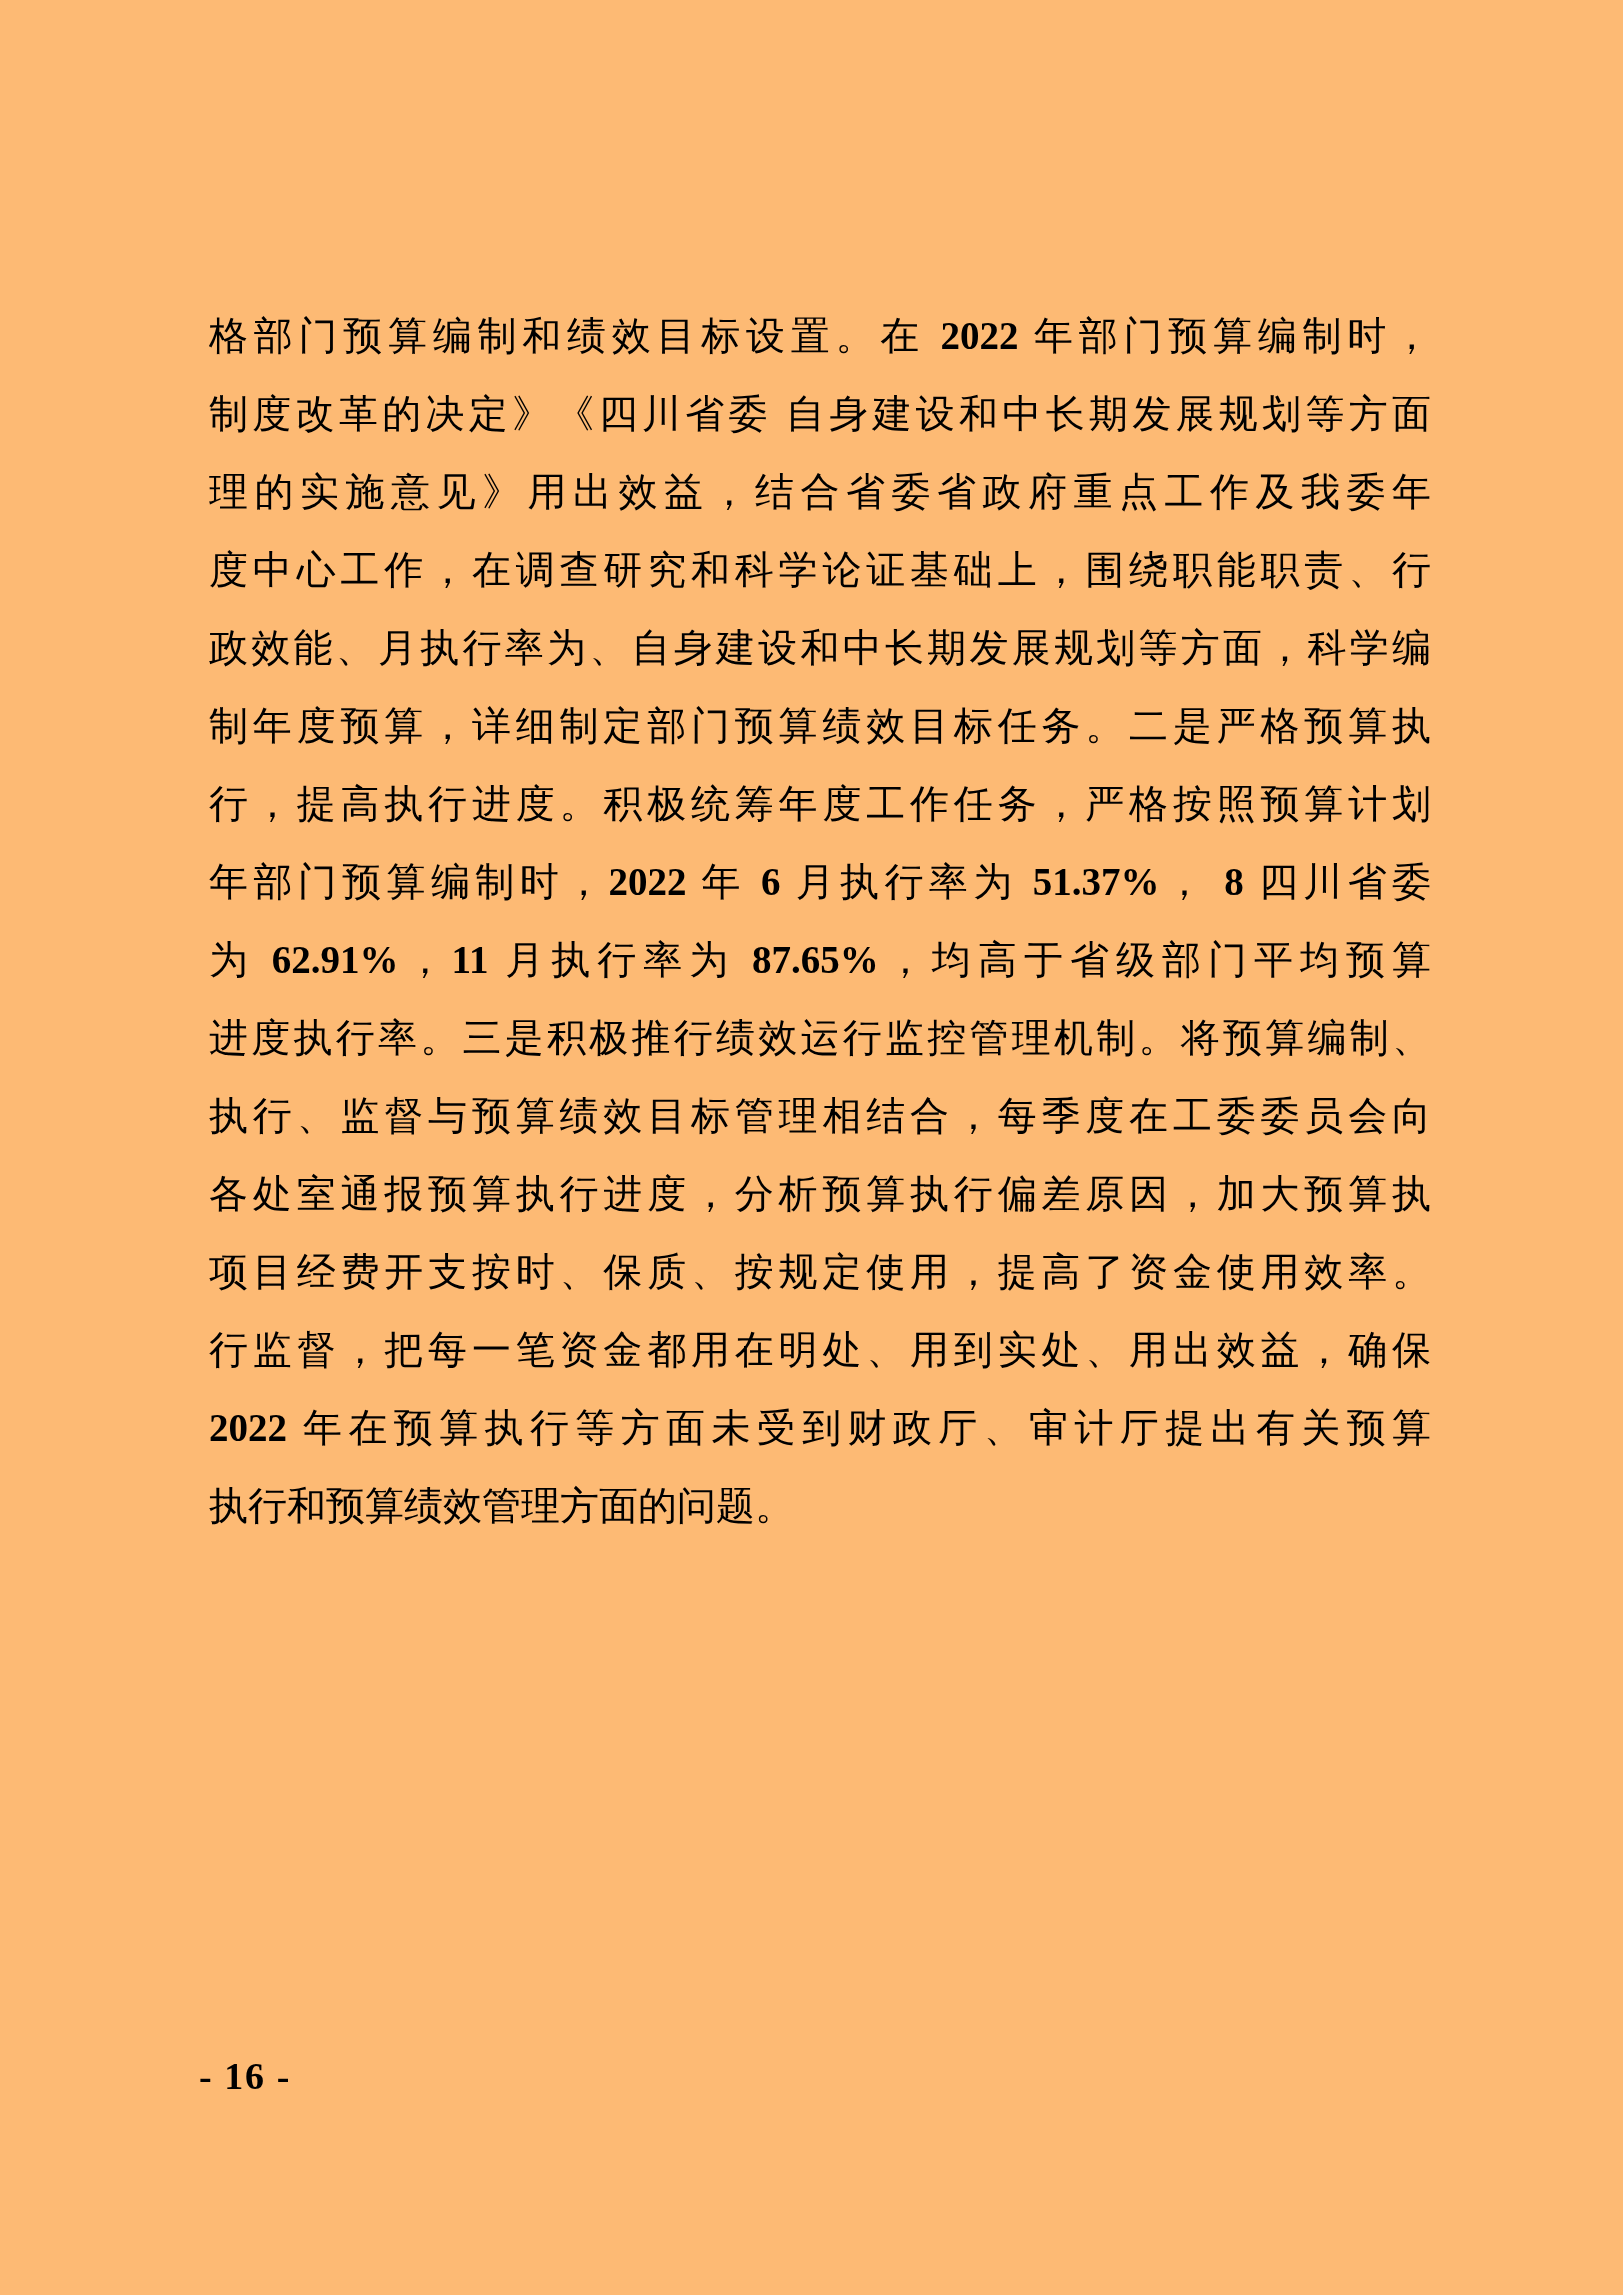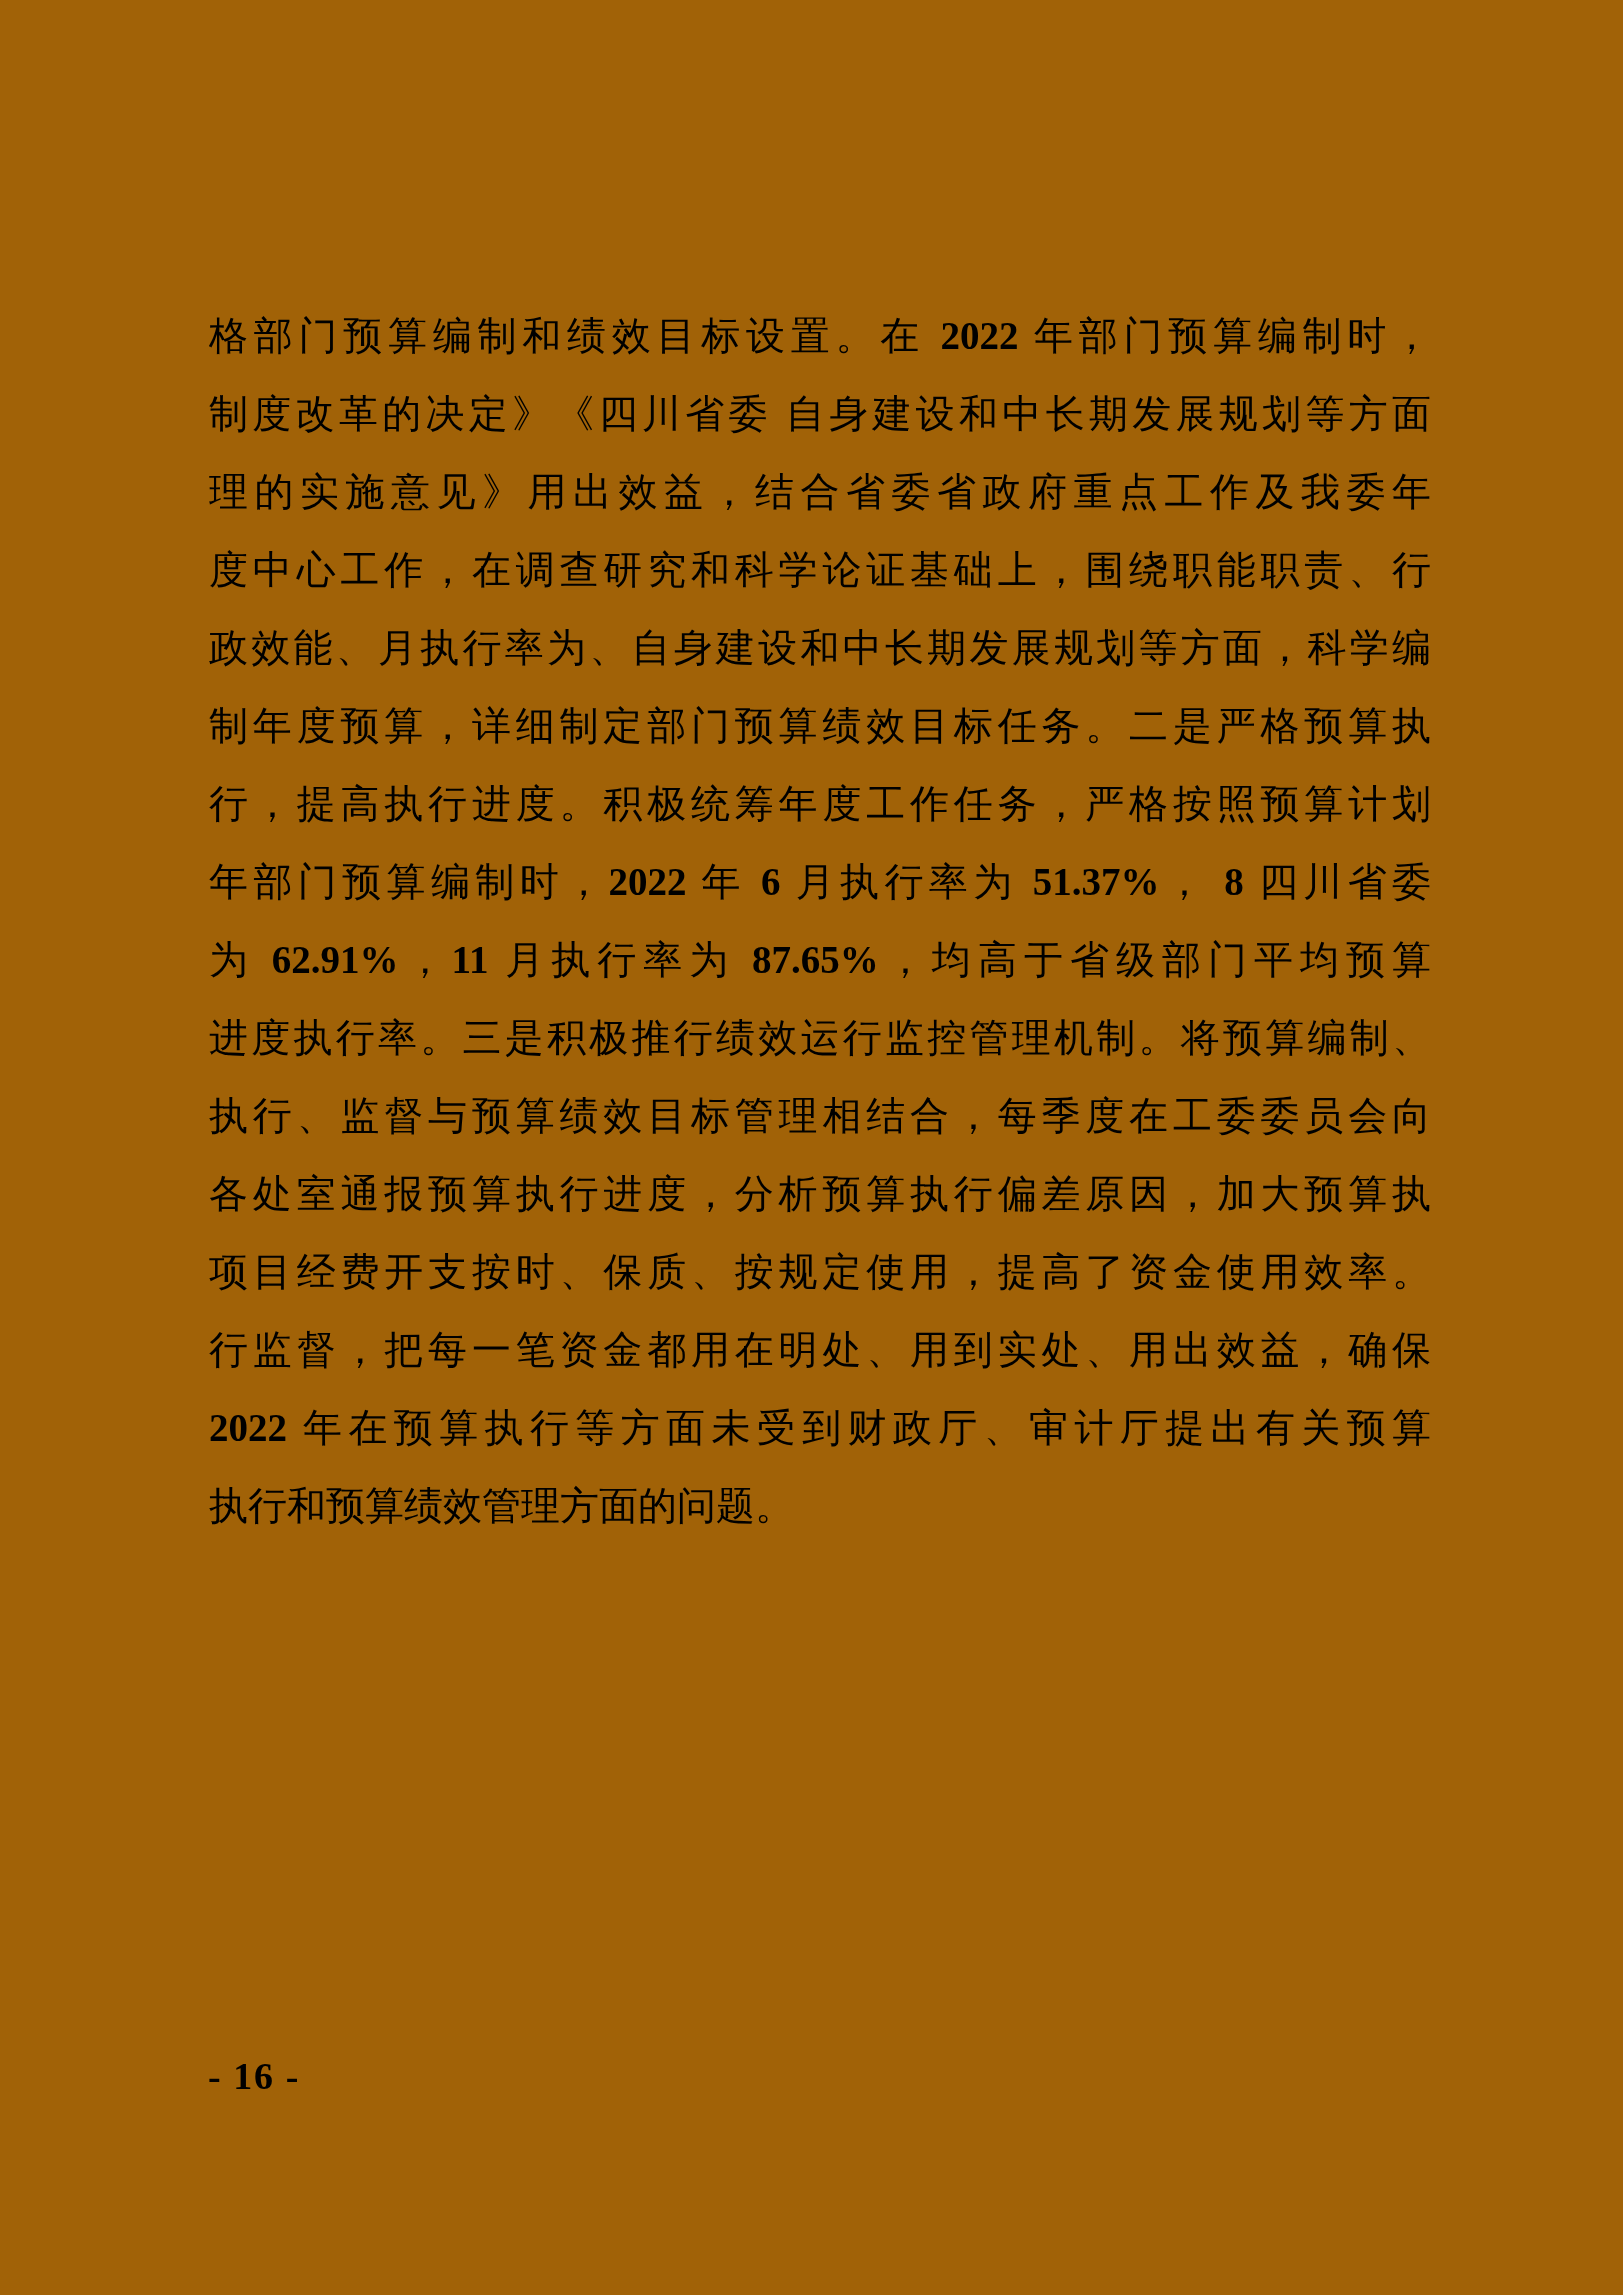--- a/index.html
+++ b/index.html
@@ -4,21 +4,21 @@
 <style>
   html, body {
     margin: 0;
     padding: 0;
     background: #ffffff;
   }
   .page {
     position: relative;
     width: 1623px;
     height: 2295px;
-    background: #a16207;
+    background: #fdba74;
     color: #000000;
     font-family: "Liberation Serif", serif;
     overflow: hidden;
   }
   .body-text {
     position: absolute;
     left: 209px;
     top: 297px;
     width: 1222px;
   }
@@ -34,21 +34,21 @@
   }
   .line.line-end {
     text-align-last: left;
   }
   .num-bold {
     font-weight: bold;
     font-family: "Liberation Serif", serif;
   }
   .page-number {
     position: absolute;
-    left: 208px;
+    left: 199px;
     top: 2057px;
     font-size: 38px;
     line-height: 38px;
     font-weight: bold;
     font-family: "Liberation Serif", serif;
     letter-spacing: 1.6px;
   }
 </style>
 </head>
 <body>

